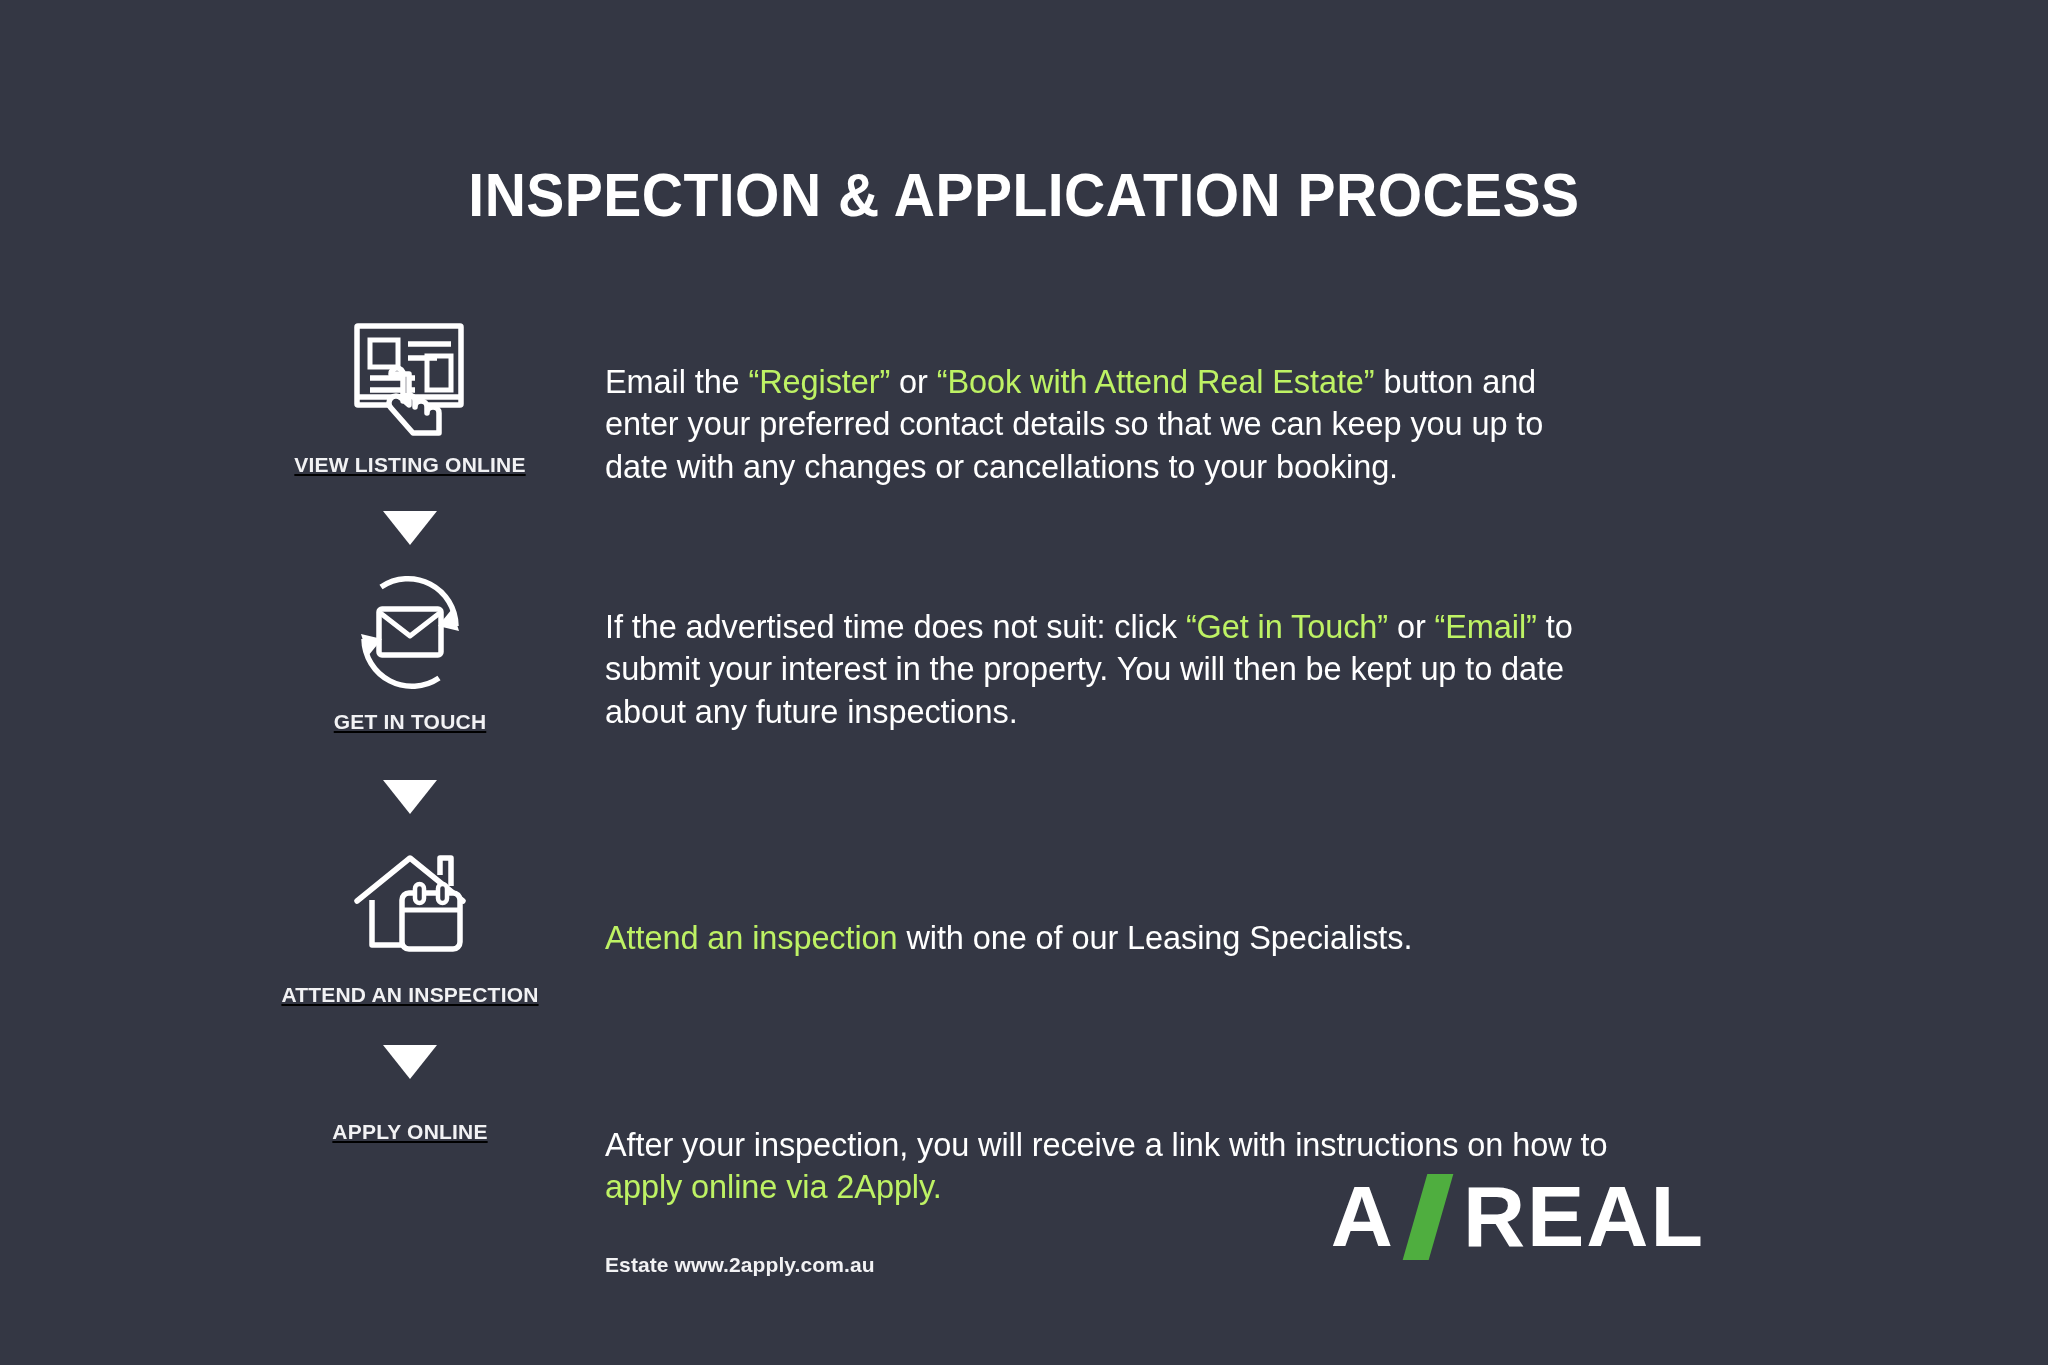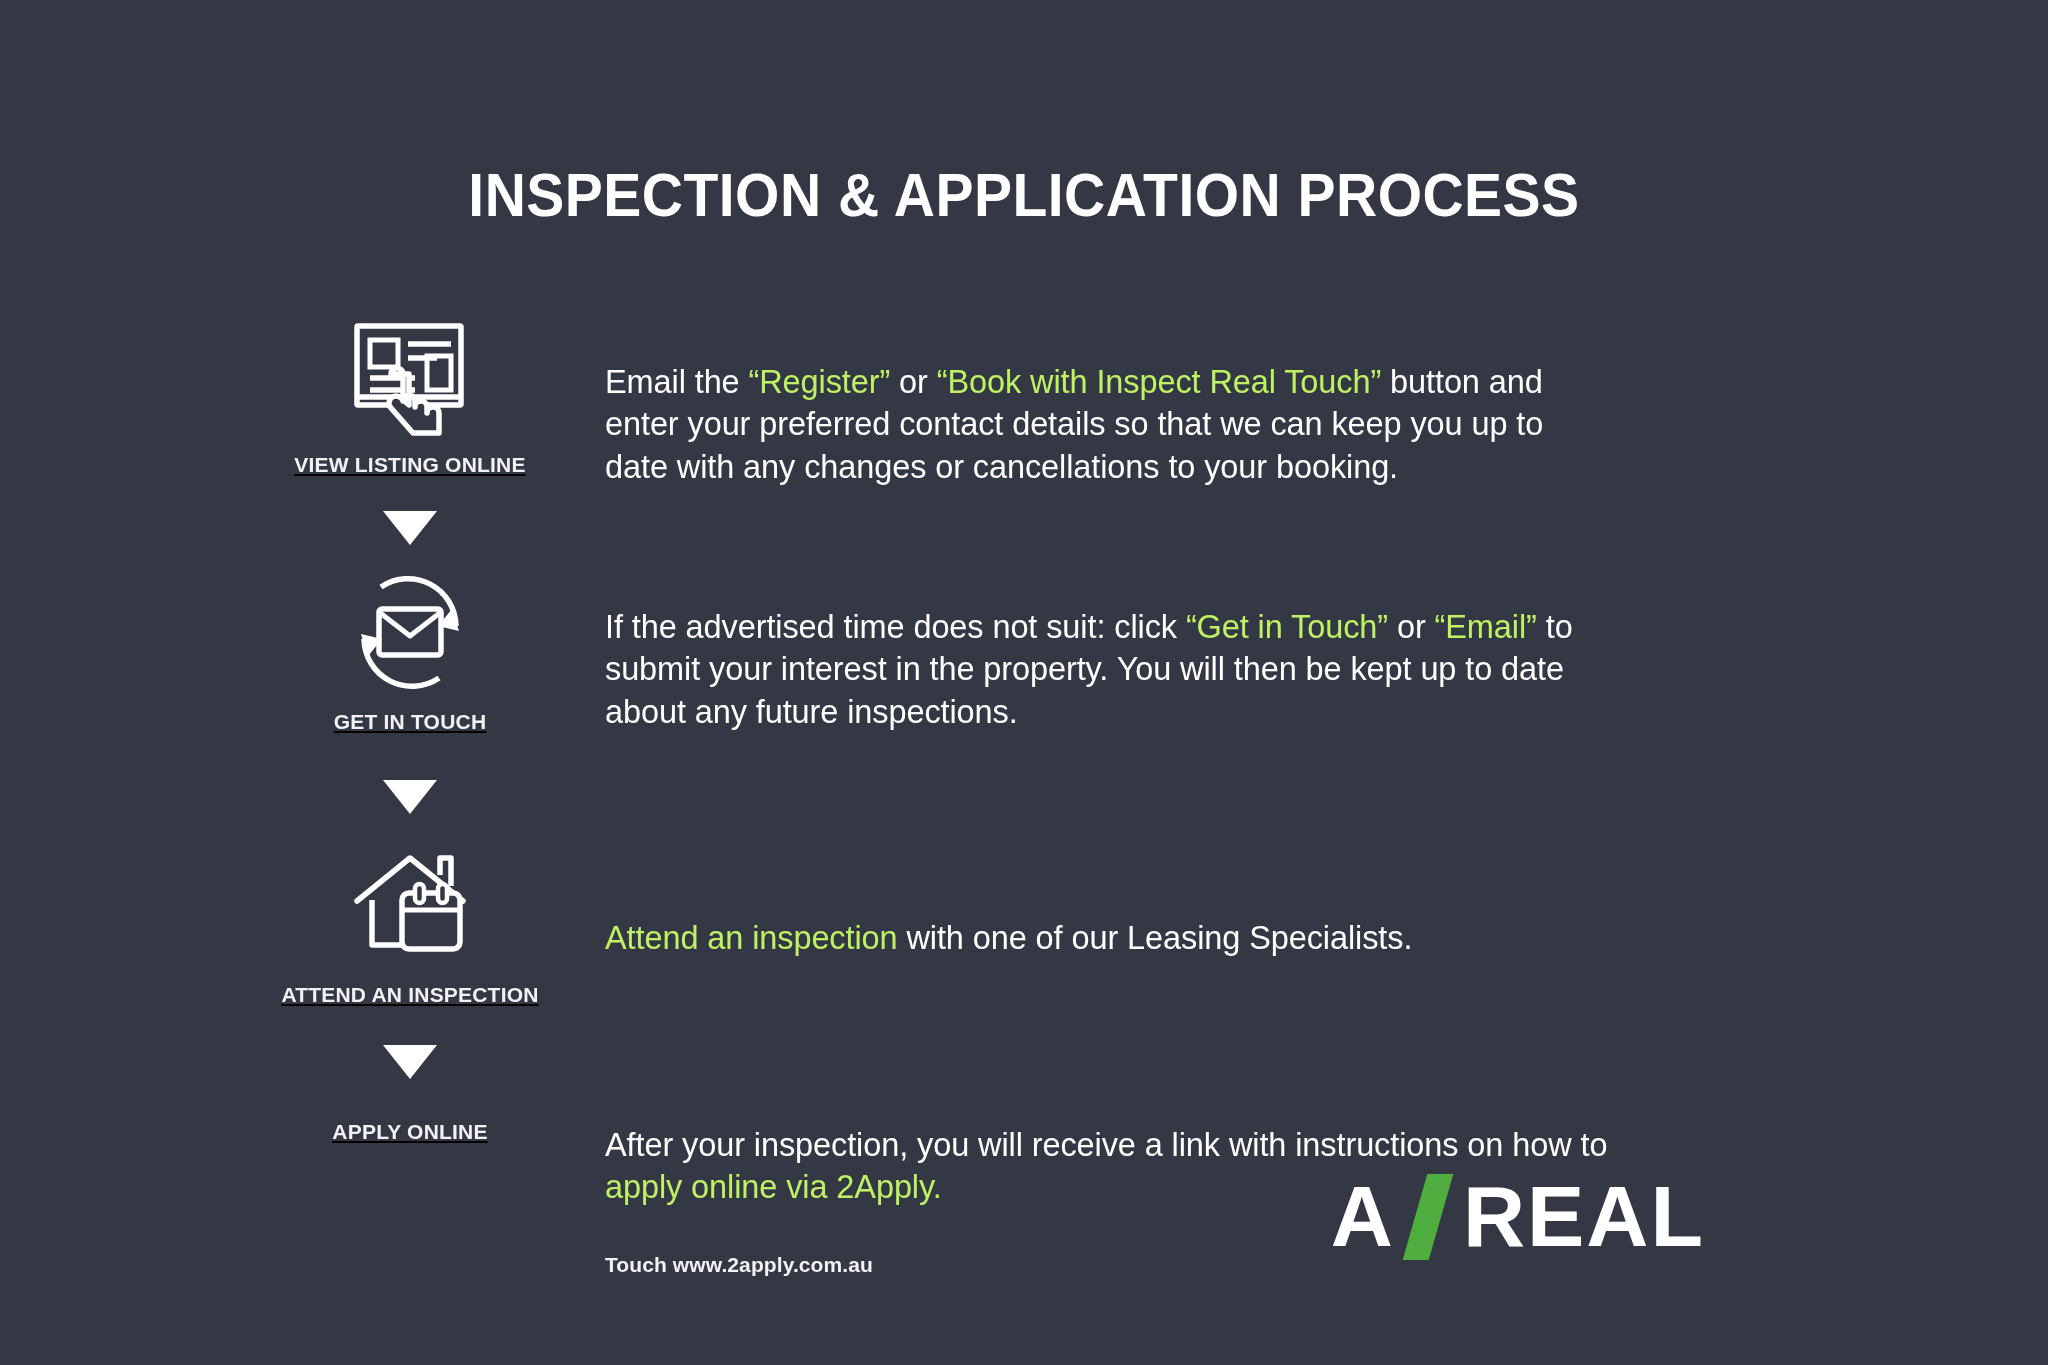--- a/index.html
+++ b/index.html
@@ -154,21 +154,21 @@
             <rect x="82" y="38" width="24" height="34" stroke-width="5"></rect>
             <line x1="25" y1="60" x2="70" y2="60"></line>
             <line x1="25" y1="72" x2="70" y2="72"></line>
             <line x1="12" y1="79" x2="116" y2="79"></line>
             <path d="M50 55 v31 l-8 -7 a7 7 0 0 0 -10 10 l22 25 h26 v-20 a6 6 0 0 0 -12 0 v-6 a6 6 0 0 0 -12 0 v-6 a6 6 0 0 0 -12 0 v-27 a6 6 0 0 0 -12 0 z" transform="translate(14,1)" stroke-width="5.5" stroke-linejoin="round" fill="#343744"></path>
           </svg>
         </div>
         <div class="step-label">VIEW LISTING ONLINE</div>
       </div>
       <div class="step-body" style="top:44px;">
-        <span>Email the </span><span class="green">“Register”</span><span> or </span><span class="green">“Book with Inspect Real Touch”</span><span> button and enter your preferred contact details so that we can keep you up to date with any changes or cancellations to your booking.</span>
+        <span>Email the </span><span class="green">“Register”</span><span> or </span><span class="green">“Book with Attend Real Estate”</span><span> button and enter your preferred contact details so that we can keep you up to date with any changes or cancellations to your booking.</span>
       </div>
     </div>
 
     <div class="arrow" style="left:383px; top:482px;"></div>
 
     <div class="step" style="top:545px;">
       <div class="step-icon-col">
         <div class="icon-box">
           <svg width="126" height="122" viewBox="0 0 126 122" fill="none" stroke="#ffffff" stroke-width="5.5">
             <path d="M34 14 A48 48 0 0 1 109 53" stroke-linecap="butt"></path>
@@ -210,21 +210,21 @@
     </div>
 
     <div class="arrow" style="left:383px; top:1016px;"></div>
 
     <div class="step" style="top:1075px;">
       <div class="step-icon-col">
         <div class="step-label">APPLY ONLINE</div>
       </div>
       <div class="step-body" style="top:20px;">
         <span>After your inspection, you will receive a link with instructions on how to </span><span class="green">apply online via 2Apply.</span>
-        <div class="visit-line">Touch www.2apply.com.au</div>
+        <div class="visit-line">Estate www.2apply.com.au</div>
       </div>
     </div>
 
   </div>
 
   <div class="logo">
     <span>A</span>
     <span class="slash"></span>
     <span>REAL</span>
   </div>

